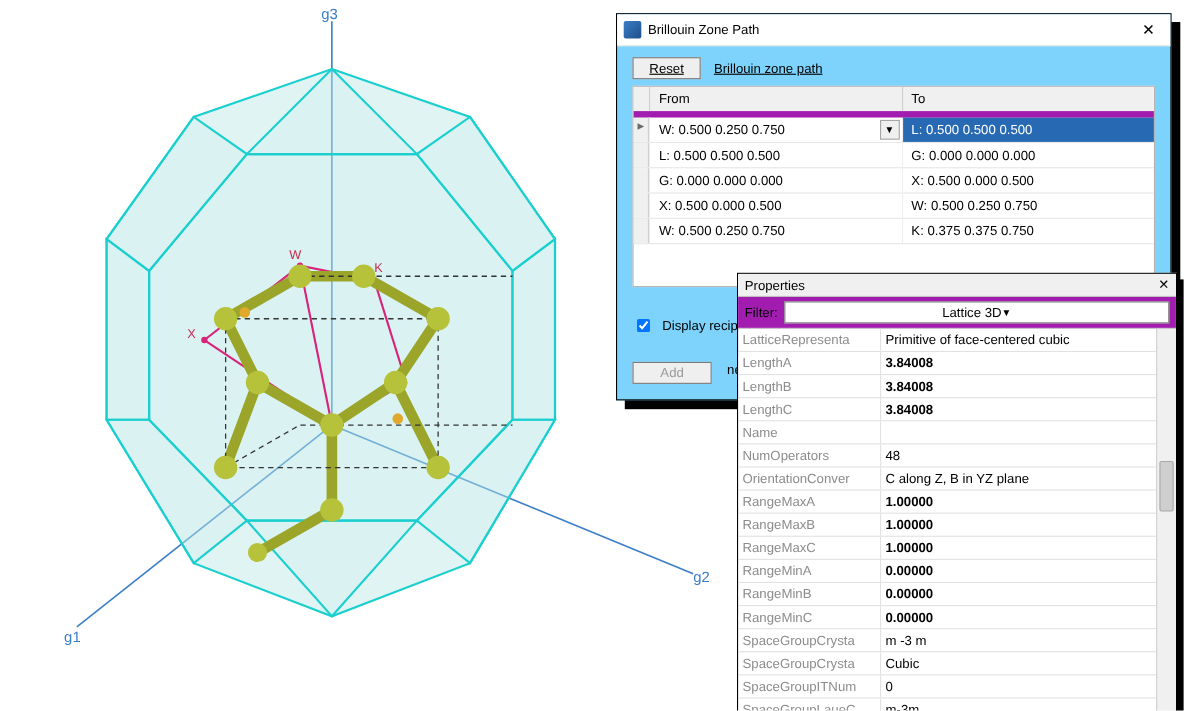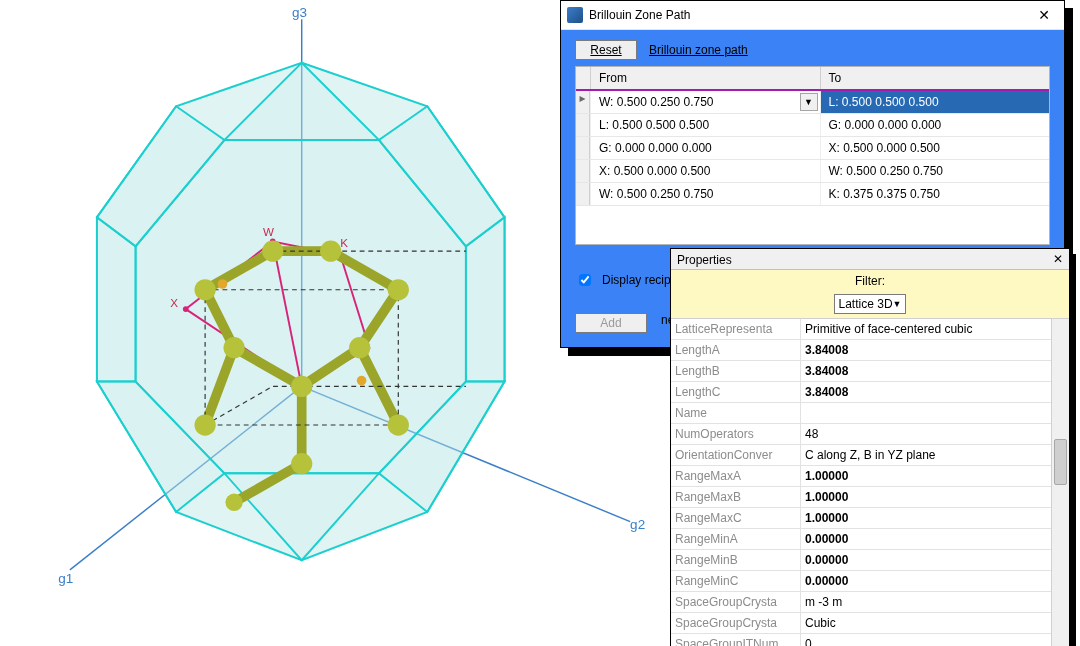--- a/index.html
+++ b/index.html
@@ -7,22 +7,22 @@
   .canvas { position: relative; width: 1080px; height: 646px; }
 
   
   .viewport { position: absolute; left: 0; top: 0; width: 700px; height: 624px; }
   .viewport svg { width: 100%; height: 100%; }
   .axis-label { font-size: 14px; fill: #3b7ec8; }
   .pt-label { font-size: 12px; fill: #c92a4e; }
 
   
   .bz-dialog {
-    position: absolute; left: 560px; top: 0; width: 505px;
-    background: #3b82f6; border: 1px solid #000;
+    position: absolute; left: 560px; top: 12px; width: 505px;
+    background: #7dd3fc; border: 1px solid #000;
     box-shadow: 8px 8px 0 #000;
   }
   .titlebar {
     display: flex; align-items: center; gap: 6px;
     background: #fff; border-bottom: 1px solid #e5e5e5;
     padding: 4px 6px;
   }
   .titlebar .ticon {
     width: 16px; height: 16px; background: linear-gradient(135deg,#3b7ec8 0%,#1e4f8a 100%);
     display: inline-block; border-radius: 2px;
@@ -36,21 +36,21 @@
   .bz-top { display: flex; align-items: center; gap: 12px; margin-bottom: 6px; text-decoration: underline; }
   .btn {
     font-family: inherit; font-size: 12px; background: #efefef;
     border: 1px solid #7a7a7a; padding: 2px 10px; color: #000; cursor: pointer;
   }
   .reset { min-width: 62px; }
 
   .bz-grid {
     border: 1px solid #b5b5b5; background: #fff;
   }
-  .gridhdr { display: flex; background: #f0f0f0; border-bottom: 2px solid #a21caf; }
+  .gridhdr { display: flex; background: #f0f0f0; border-bottom: 6px solid #a21caf; }
   .gridhdr .col { flex: 1; padding: 4px 8px; color: #000; border-left: 1px solid #cfcfcf; }
   .gridhdr .hcol { width: 14px; border: none; }
   .grow { display: flex; border-bottom: 1px solid #e7e7e7; }
   .grow .gutter { width: 14px; background: #f0f0f0; border-right: 1px solid #cfcfcf; text-align: center; color: #6a6a6a; }
   .grow .cell { flex: 1; padding: 4px 8px; border-left: 1px solid #eee; position: relative; }
   .grow.sel .cell.from { background: #fff; }
   .grow.sel .cell.to { background: #276ab3; color: #fff; }
   .grow .dd { position: absolute; right: 2px; top: 2px; bottom: 2px; width: 18px;
     background: #f0f0f0; border: 1px solid #a6a6a6; font-size: 9px; display: flex; align-items: center; justify-content: center; }
   .gridpad { height: 38px; }
@@ -69,23 +69,22 @@
   .props-title {
     display: flex; align-items: flex-end; background: #f0f0f0; border-bottom: 1px solid #c0c0c0;
     padding: 2px 6px;
   }
   .props-title span { flex: 1; }
   .props-close {
     width: 16px; height: 16px; font-size: 12px; line-height: 12px;
     text-align: center; background: transparent; border: none; cursor: pointer;
   }
   .filter-row {
-    display: flex; align-items: center; gap: 6px; padding: 4px 6px 4px 6px; background: #fef9c3;
+    display: flex; align-items: center; gap: 6px; padding: 4px 6px 4px 6px; background: #a21caf;
     border-bottom: 1px solid #d0d0d0;
-    flex-direction: column;
   }
   .filter-select {
     flex: 1; background: #fff; border: 1px solid #7a7a7a; padding: 2px 4px;
     display: flex; align-items: center; justify-content: center;
   }
   .filter-select .caret { font-size: 9px; }
   .props-body { display: flex; }
   .props-table { flex: 1; }
   .prow { display: flex; border-bottom: 1px solid #e2e2e2; }
   .prow .pk { width: 130px; padding: 3px 4px; color: #8c8c8c; border-right: 1px solid #e2e2e2; white-space: nowrap; overflow: hidden; }

